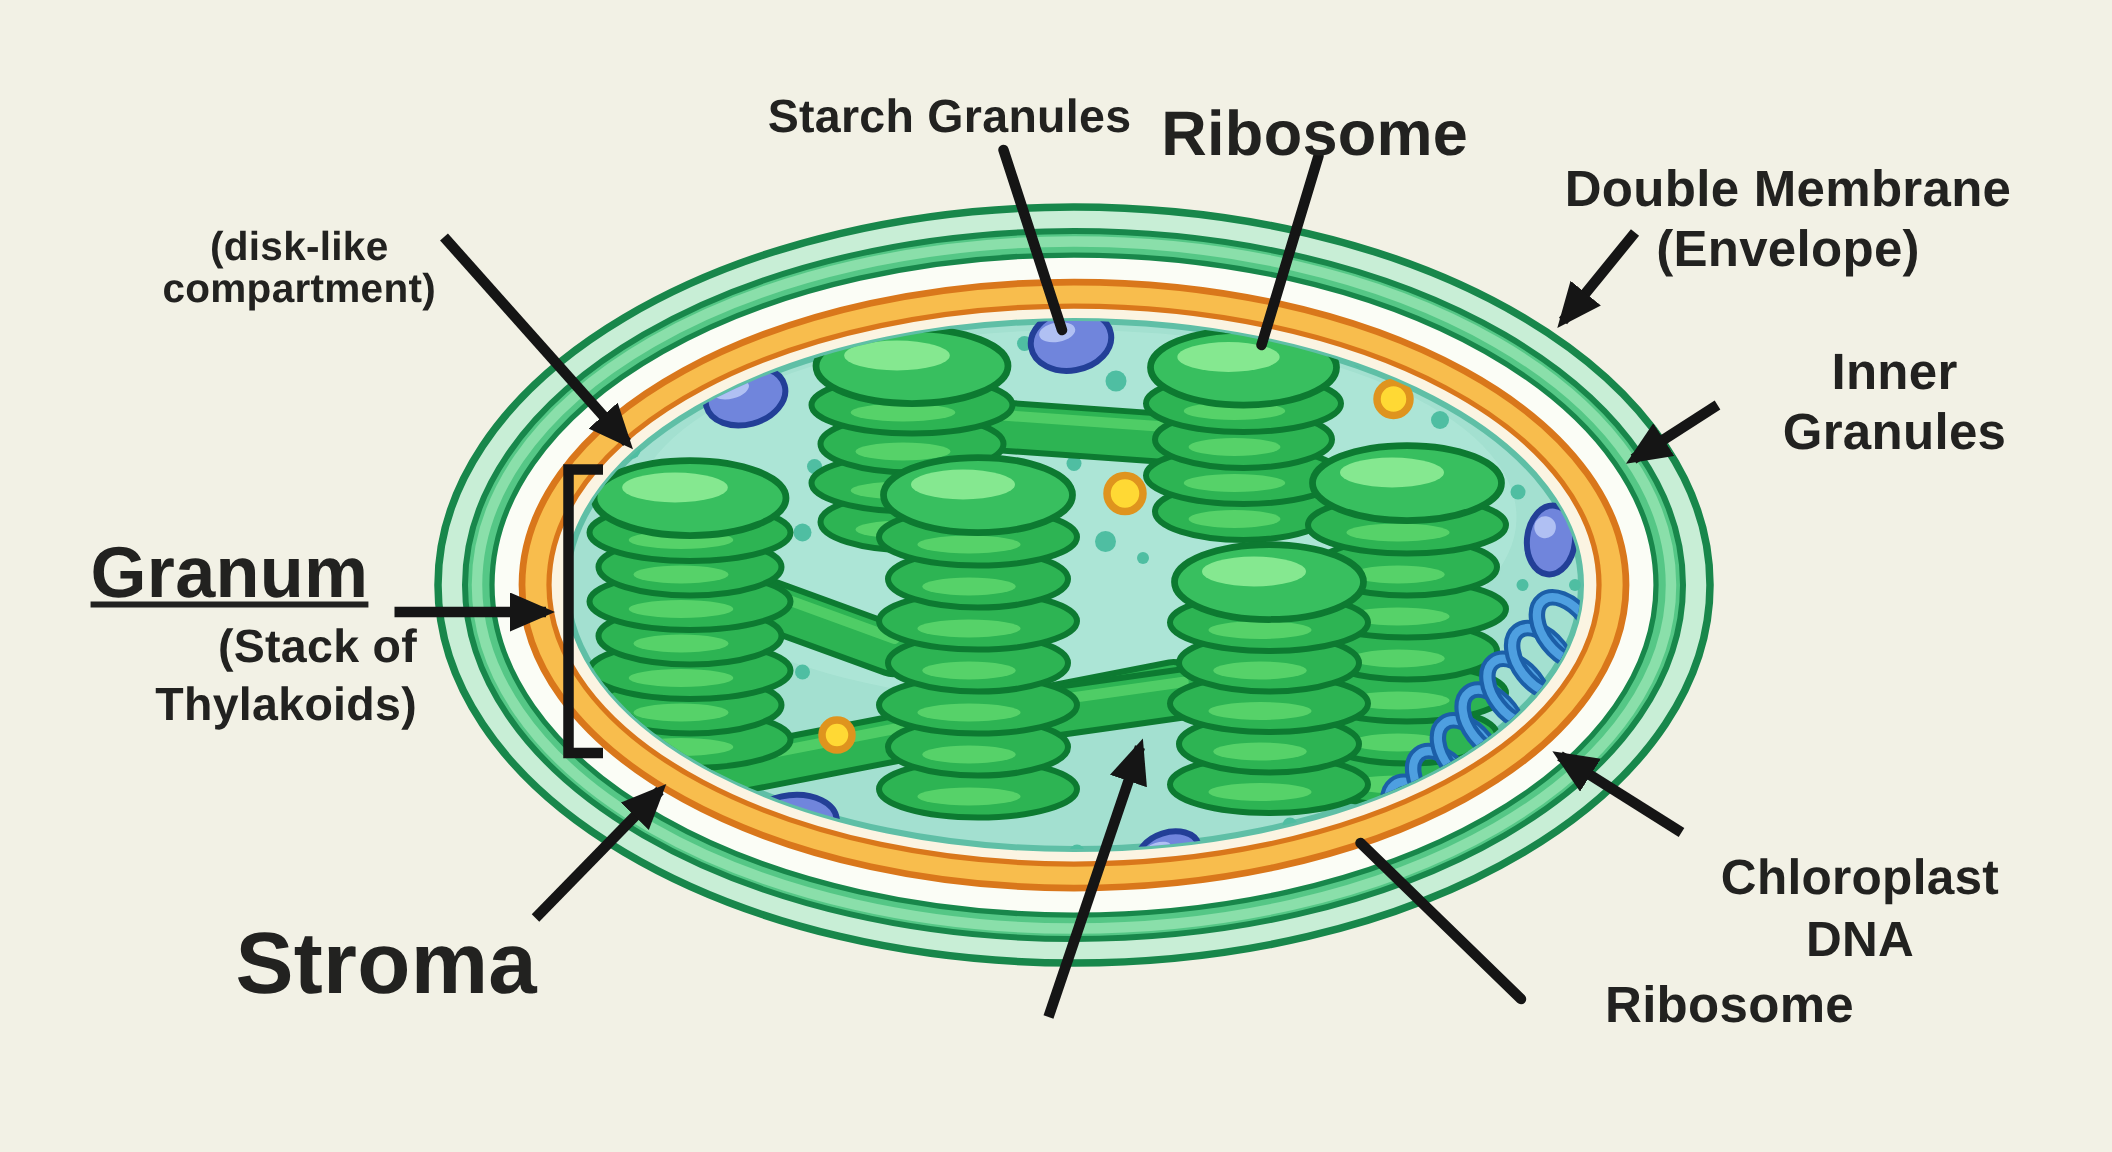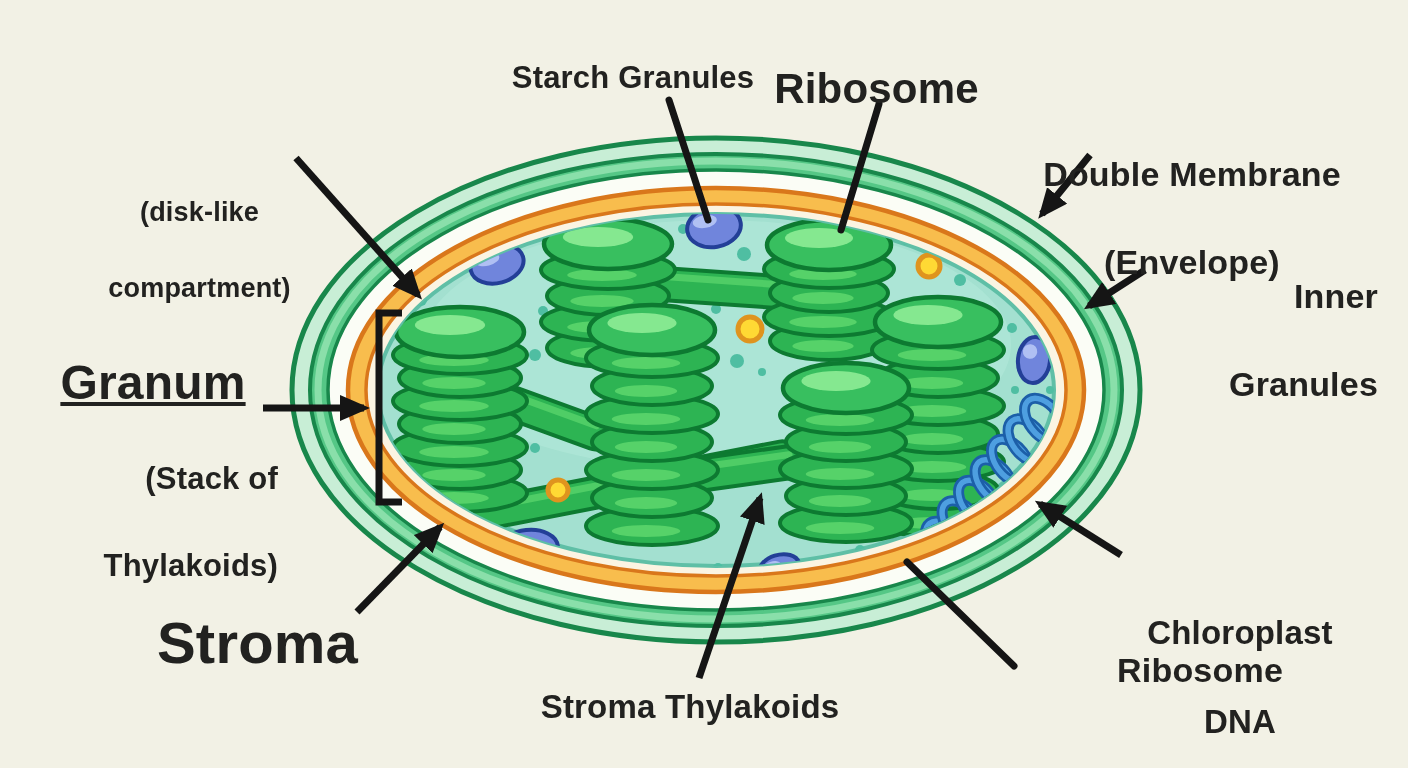--- a/index.html
+++ b/index.html
@@ -10,22 +10,22 @@
     position:relative;width:1408px;height:768px;overflow:hidden;
     background:var(--bg);
     font-family:"Liberation Sans","DejaVu Sans",sans-serif;
   }
   .stage svg{position:absolute;left:0;top:0;}
   .lbl{
     position:absolute;font-weight:bold;color:var(--ink);
     text-align:center;line-height:1.14;letter-spacing:0.2px;
     white-space:nowrap;
   }
-  .lbl .ln{display:block;margin-top:48px;}
-  .left{text-align:right;}
+  .lbl .ln{display:block;}
+  .left{text-align:center;}
 </style>
 </head>
 <body>
 
 <div class="stage">
 
   <svg id="diagram-svg" width="1408" height="768" viewBox="0 0 1408 768">
       <defs>
   <clipPath id="ic">
           <ellipse cx="716" cy="390" rx="338" ry="176"></ellipse>
@@ -285,21 +285,20 @@
 
   <div class="lbl" style="left:28px;top:356px;width:250px;font-size:48px;text-decoration:underline;">Granum</div>
 
   <div class="lbl" style="left:28px;top:412px;width:250px;font-size:31px;line-height:1.25;text-align:right;">
     <span class="ln">(Stack of</span>
     <span class="ln">Thylakoids)</span>
   </div>
 
   <div class="lbl" style="left:105px;top:610px;width:305px;font-size:58px;">Stroma</div>
 
-  <div class="lbl" style="left:480px;top:688px;width:420px;font-size:33px;">Stroma Thylakoids</div>
 
   <div class="lbl" style="left:1090px;top:564px;width:300px;font-size:33px;line-height:1.25;">
     <span class="ln">Chloroplast</span>
     <span class="ln">DNA</span>
   </div>
 
   <div class="lbl left" style="left:1023px;top:651px;width:260px;font-size:34px;">Ribosome</div>
 </div>
 
 </body></html>

